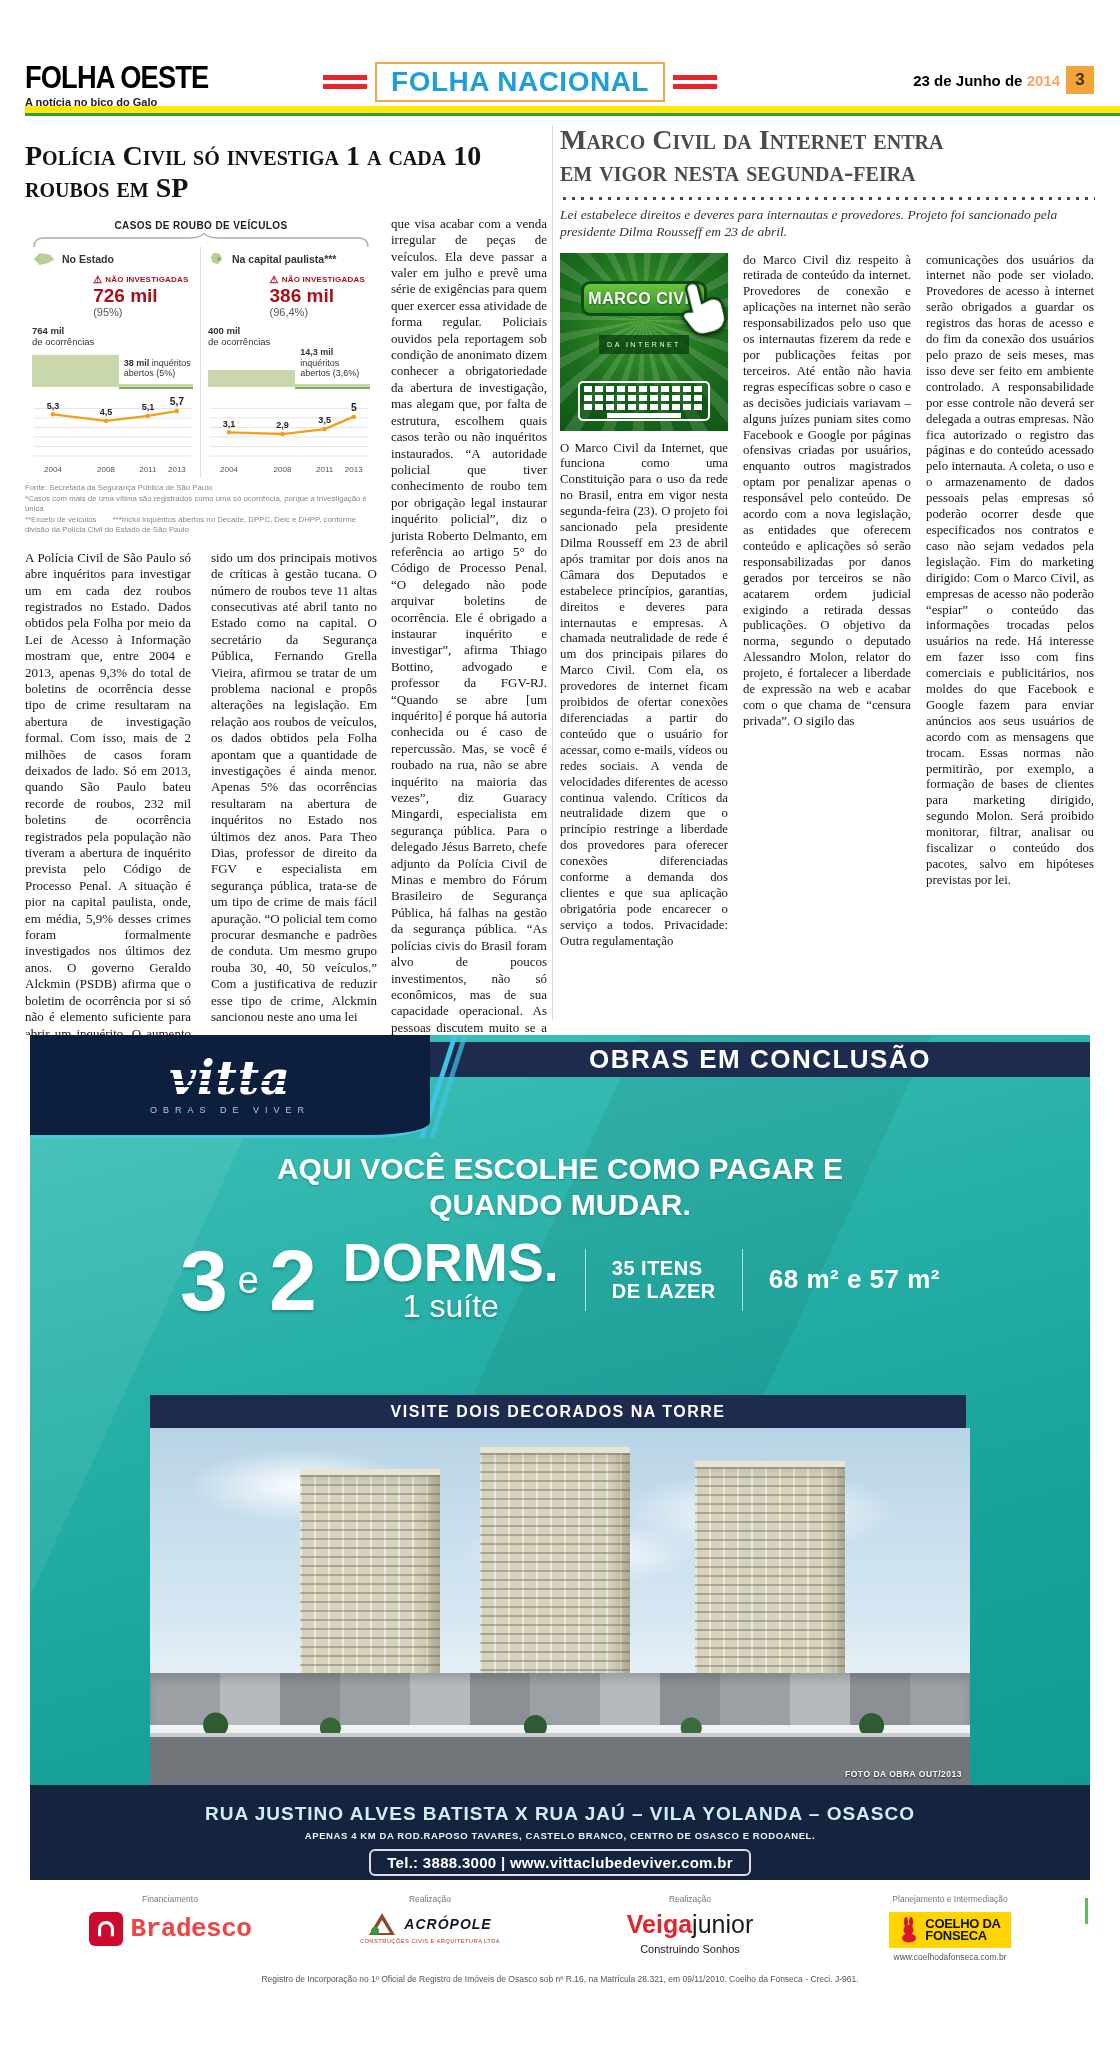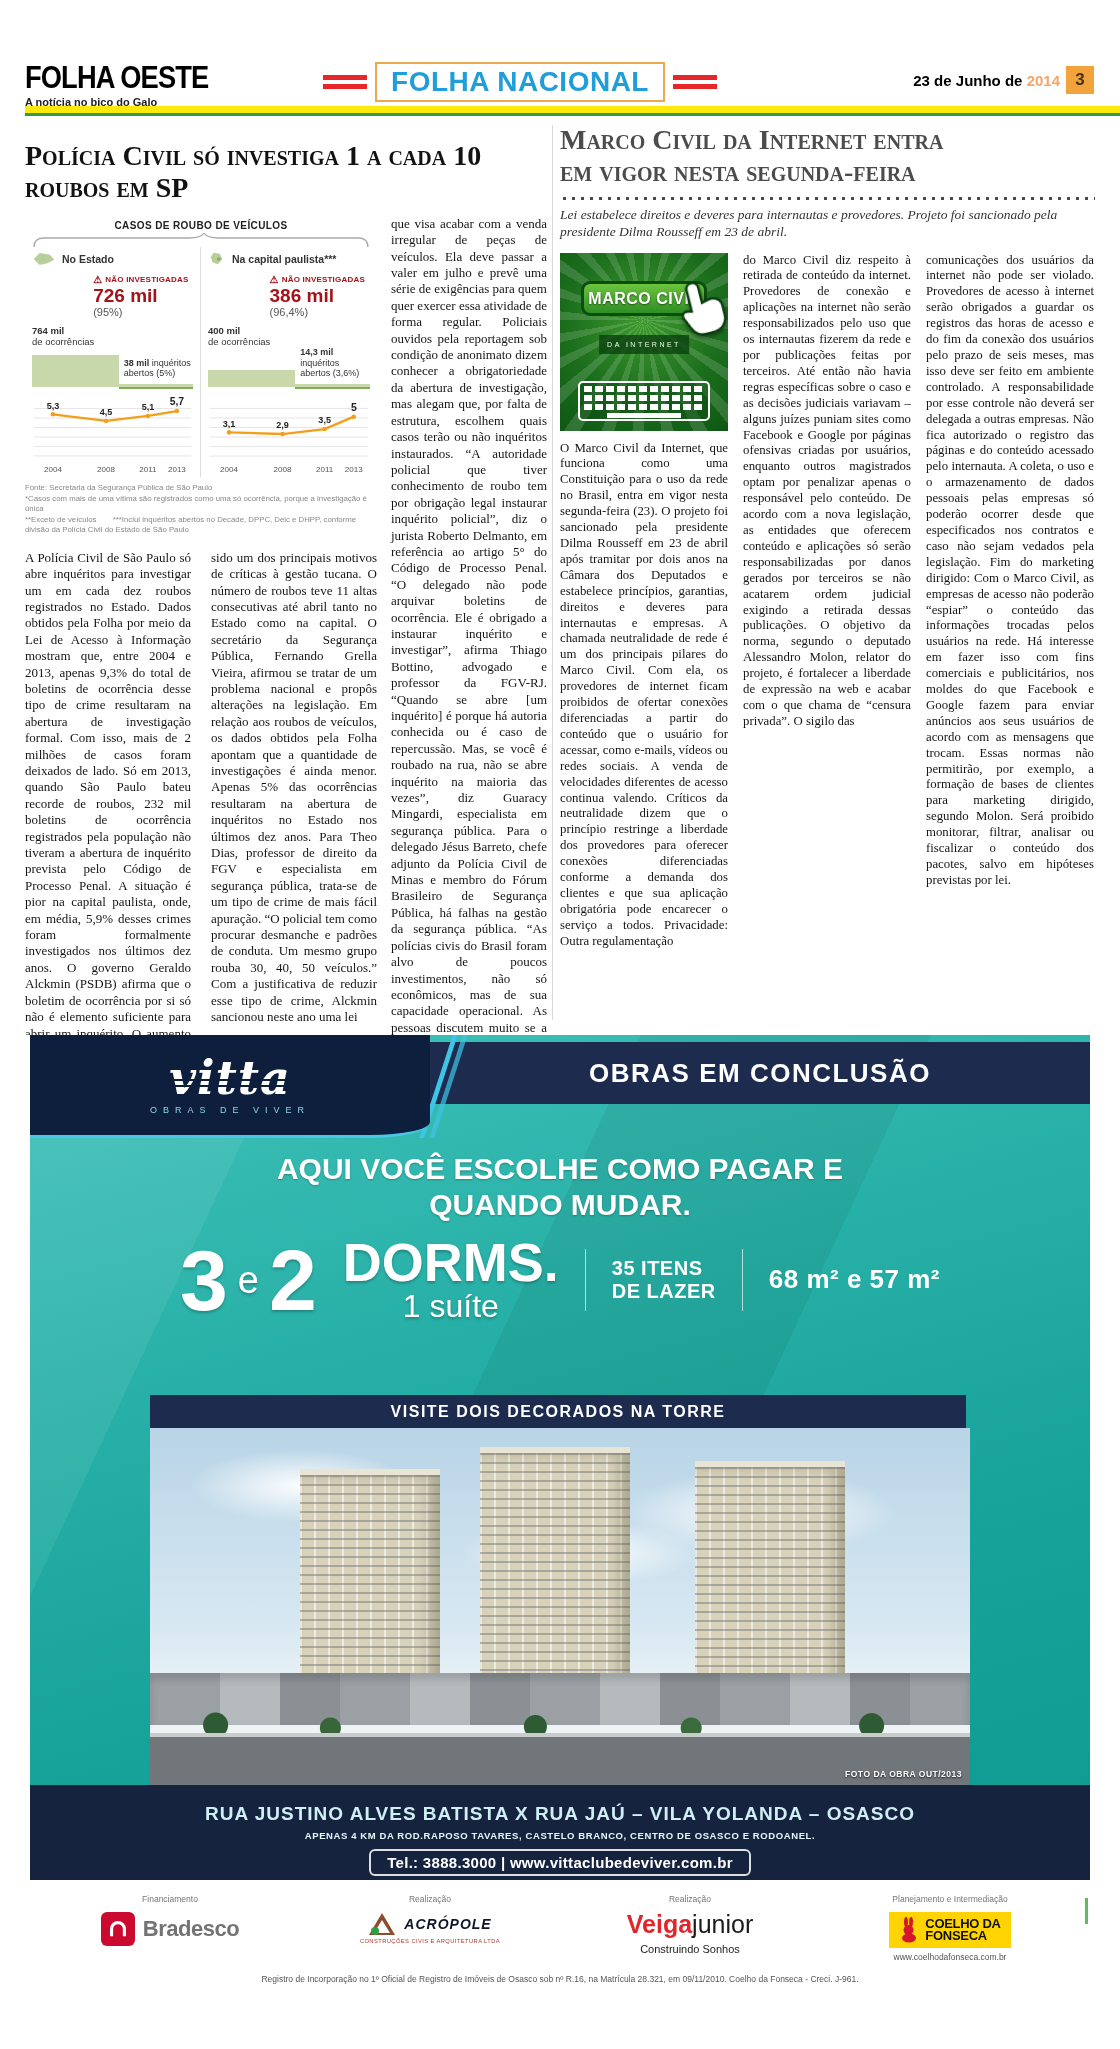--- a/index.html
+++ b/index.html
@@ -106,21 +106,21 @@
   .vitta-block { position:absolute; left:0; top:0; width:400px; height:103px; background:#0e1f3d; z-index:3;
      border-bottom:3px solid #49c6e8; border-bottom-right-radius:60px 16px;
      display:flex; flex-direction:column; align-items:center; justify-content:center; }
   .vitta-logo { position:relative; font-family:"DejaVu Serif", serif; font-style:italic; font-weight:bold;
      font-size:46px; line-height:1; color:#fff; letter-spacing:1px; }
   .vitta-logo i { position:absolute; left:-4px; right:-4px; height:2px; background:#0e1f3d; }
   .vitta-logo i:nth-child(1){ top:38%; } .vitta-logo i:nth-child(2){ top:52%; } .vitta-logo i:nth-child(3){ top:66%; }
   .vitta-sub { font-size:9px; letter-spacing:6px; color:#8fd4ea; margin-top:4px; }
   .vitta-stripe { position:absolute; top:0; width:5px; height:103px; background:#3ec4e6; transform:skewX(-18deg); z-index:2; }
   .vs1 { left:406px; } .vs2 { left:416px; opacity:.7; }
-  .obras-band { position:absolute; left:400px; right:0; top:7px; height:62px; background:#1c2b4e;
+  .obras-band { position:absolute; left:400px; right:0; top:7px; height:35px; background:#1c2b4e;
      display:flex; align-items:center; justify-content:center; }
   .obras-band .t { color:#fff; font-weight:bold; font-size:26px; letter-spacing:1.5px; }
   .ad-headline { position:absolute; top:116px; left:0; right:0; text-align:center; color:#fff;
      font-weight:bold; font-size:30px; line-height:36px; text-shadow:0 1px 2px rgba(0,0,0,.25); }
   .dorms-row { position:absolute; top:200px; left:0; right:0; display:flex; align-items:center; justify-content:center; gap:26px; color:#fff; }
   .dorms-nums { display:flex; align-items:center; gap:10px; font-weight:bold;
      text-shadow:0 2px 3px rgba(0,0,0,.25); }
   .dorms-nums .big { font-size:86px; line-height:1; }
   .dorms-nums .small-e { font-size:38px; line-height:1; font-weight:normal; }
   .dorms-label-wrap { text-align:center; text-shadow:0 2px 3px rgba(0,0,0,.25); }
@@ -167,21 +167,21 @@
   .addr2 { color:#e8f6f9; font-weight:bold; font-size:9.5px; letter-spacing:.6px; margin-top:5px; }
   .tel-pill { display:inline-block; margin-top:8px; border:2px solid rgba(255,255,255,.85); border-radius:6px;
      padding:3px 16px; color:#fff; font-weight:bold; font-size:15px; letter-spacing:.3px; }
 
   
   .partners { background:#fff; padding:14px 10px 4px; display:flex; justify-content:space-around; align-items:flex-start; position:relative; }
   .partner { text-align:center; min-width:180px; }
   .partner .plabel { font-size:8.5px; color:#777; margin-bottom:8px; }
   .logo-row { display:flex; align-items:center; justify-content:center; gap:8px; }
   .bradesco-sq { width:34px; height:34px; background:#cc092f; border-radius:6px; display:flex; align-items:center; justify-content:center; }
-  .bradesco-name { font-size:22px; font-weight:bold; color:#737373; letter-spacing:-.5px; }
+  .bradesco-name { font-size:26px; font-weight:bold; color:#ef4444; letter-spacing:-.5px;font-family:Liberation Mono, monospace; }
   .acropole-name { font-size:14px; font-weight:bold; color:#0f172a; letter-spacing:1px;font-style:italic; }
   .acropole-sub { font-size:5.8px; color:#b03a2e; letter-spacing:.4px; margin-top:2px; }
   .veiga { font-size:25px; line-height:1; }
   .veiga .red { color:#e2242b; font-weight:bold; }
   .veiga .blk { color:#1a1a1a; font-weight:normal; }
   .veiga-sub { font-size:11px; color:#222; margin-top:6px; }
   .coelho-box { background:#ffd400; padding:5px 10px; display:flex; align-items:center; gap:6px; }
   .coelho-name { font-size:13px; font-weight:bold; color:#111; line-height:12px; text-align:left; letter-spacing:-.3px; }
   .coelho-sub { font-size:8.5px; color:#555; margin-top:4px; }
   .vertical-mark { position:absolute; right:2px; top:18px; width:3px; height:26px; background:#3aa935; opacity:.8; }

